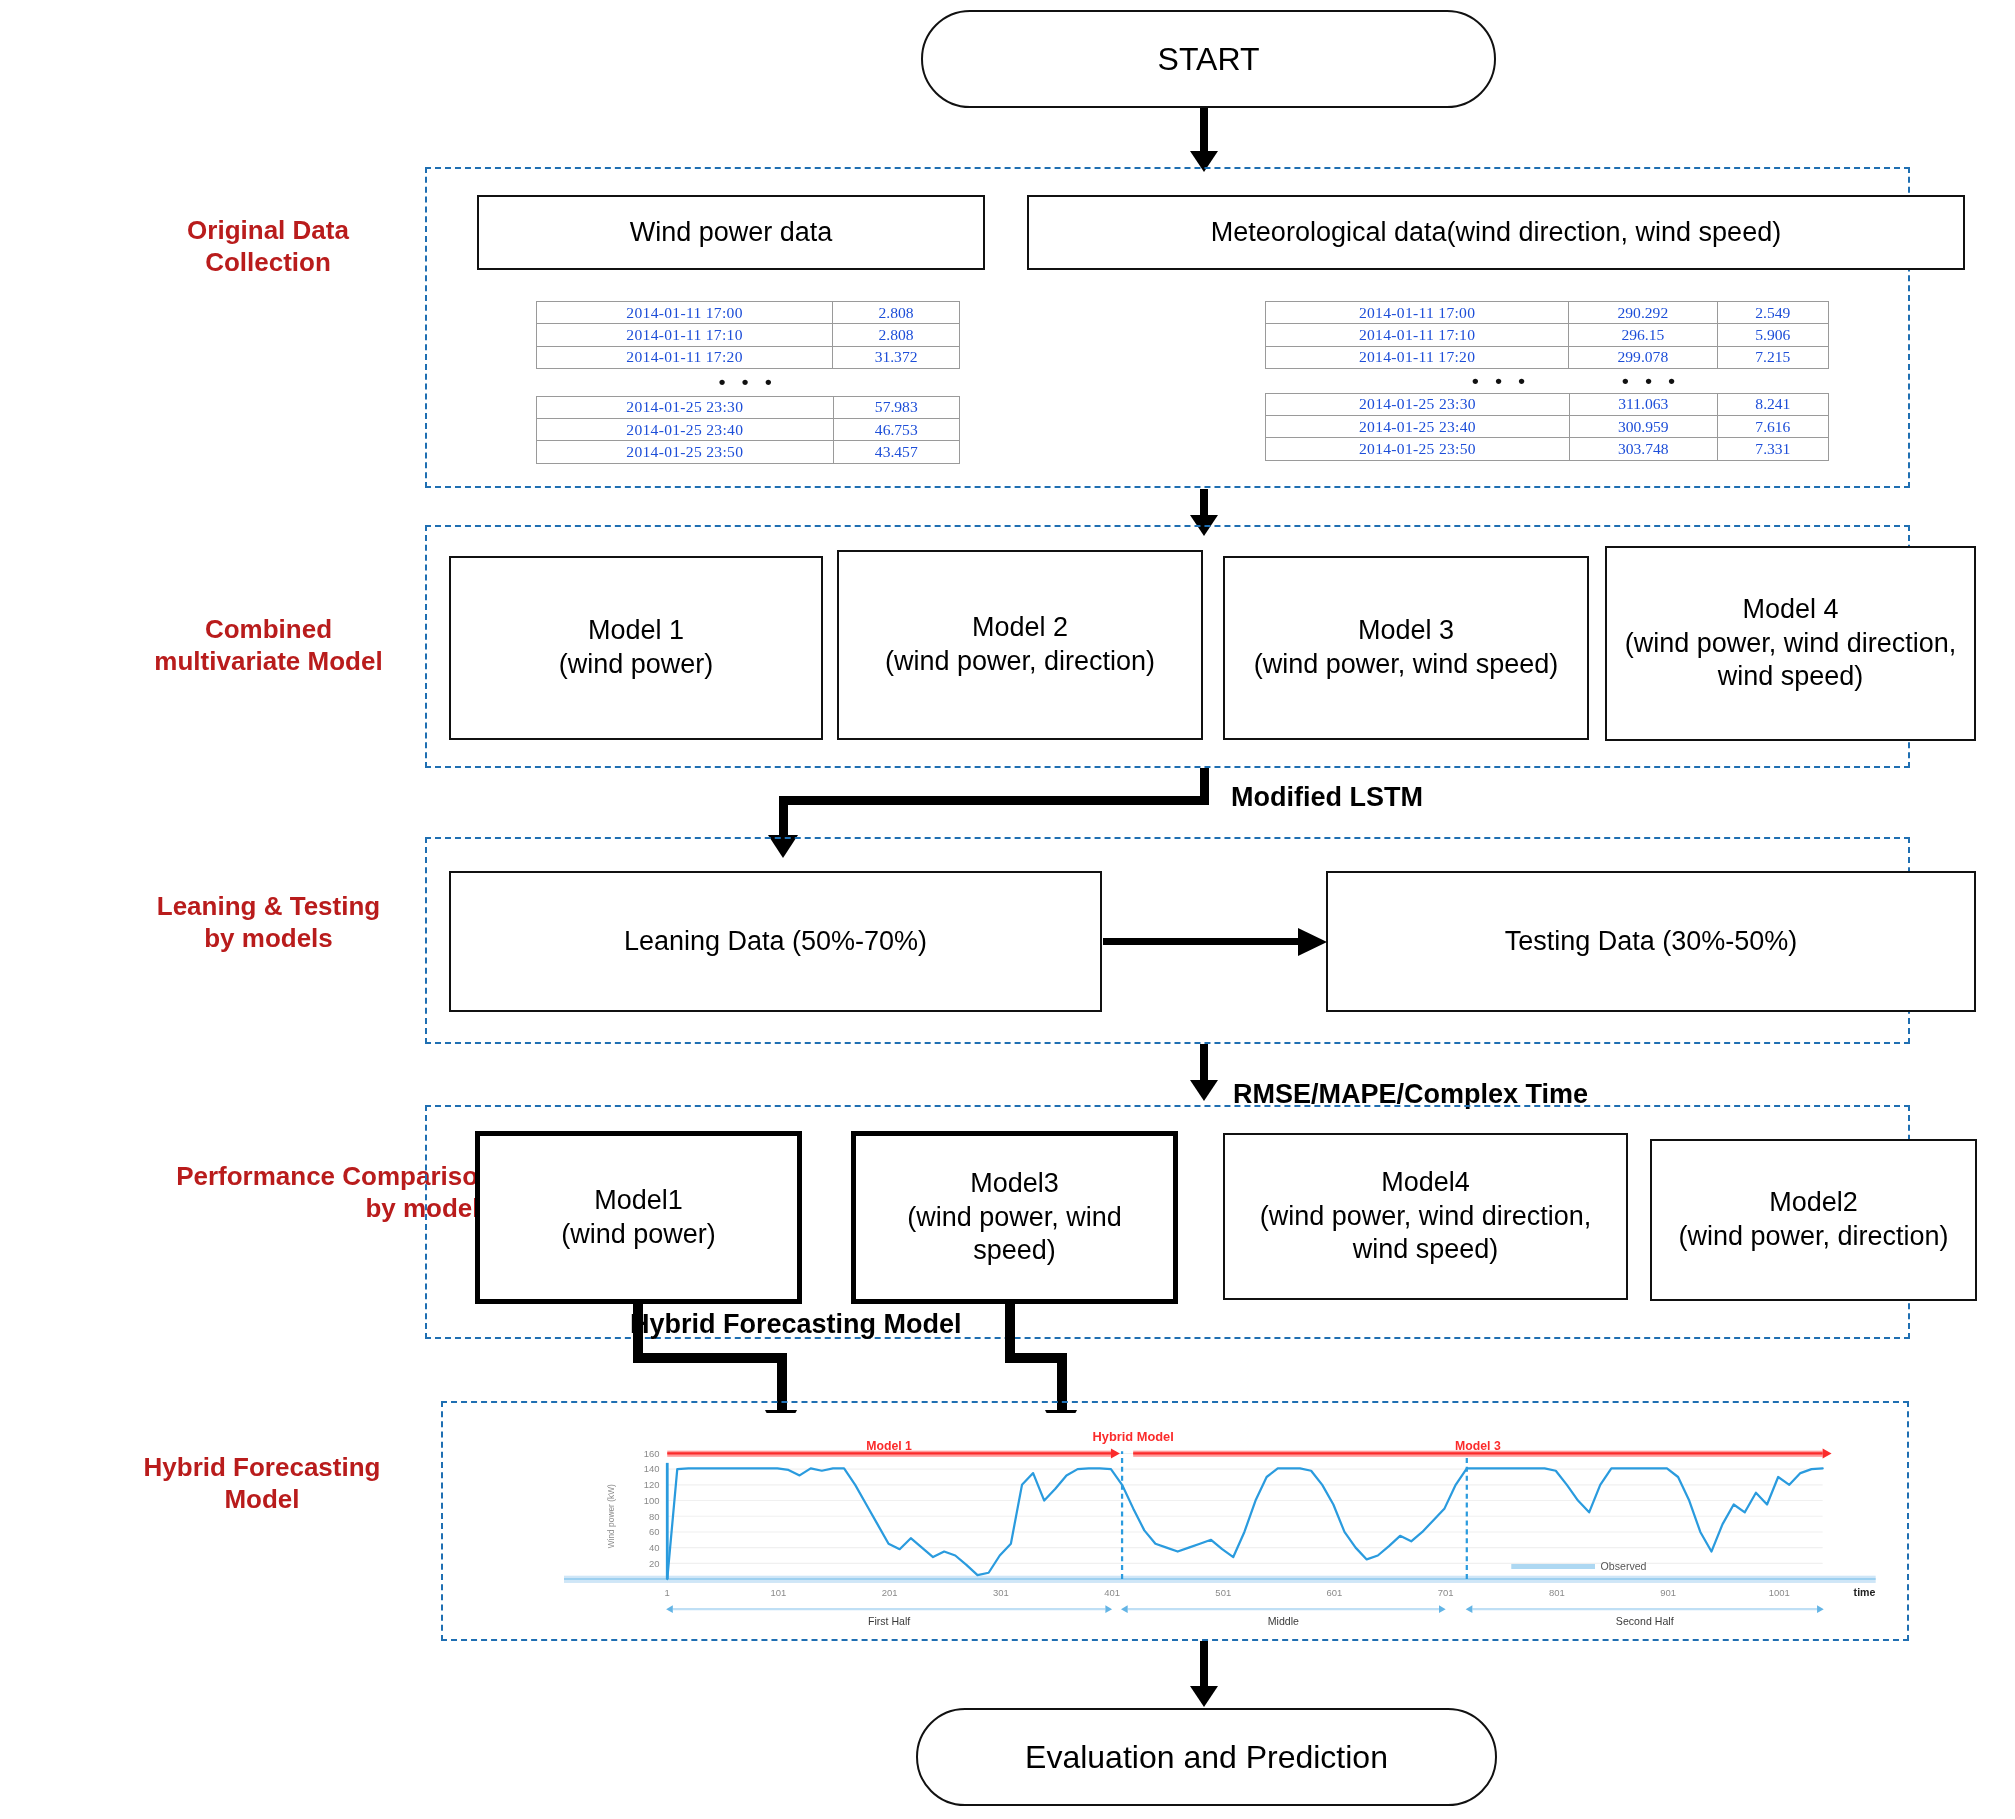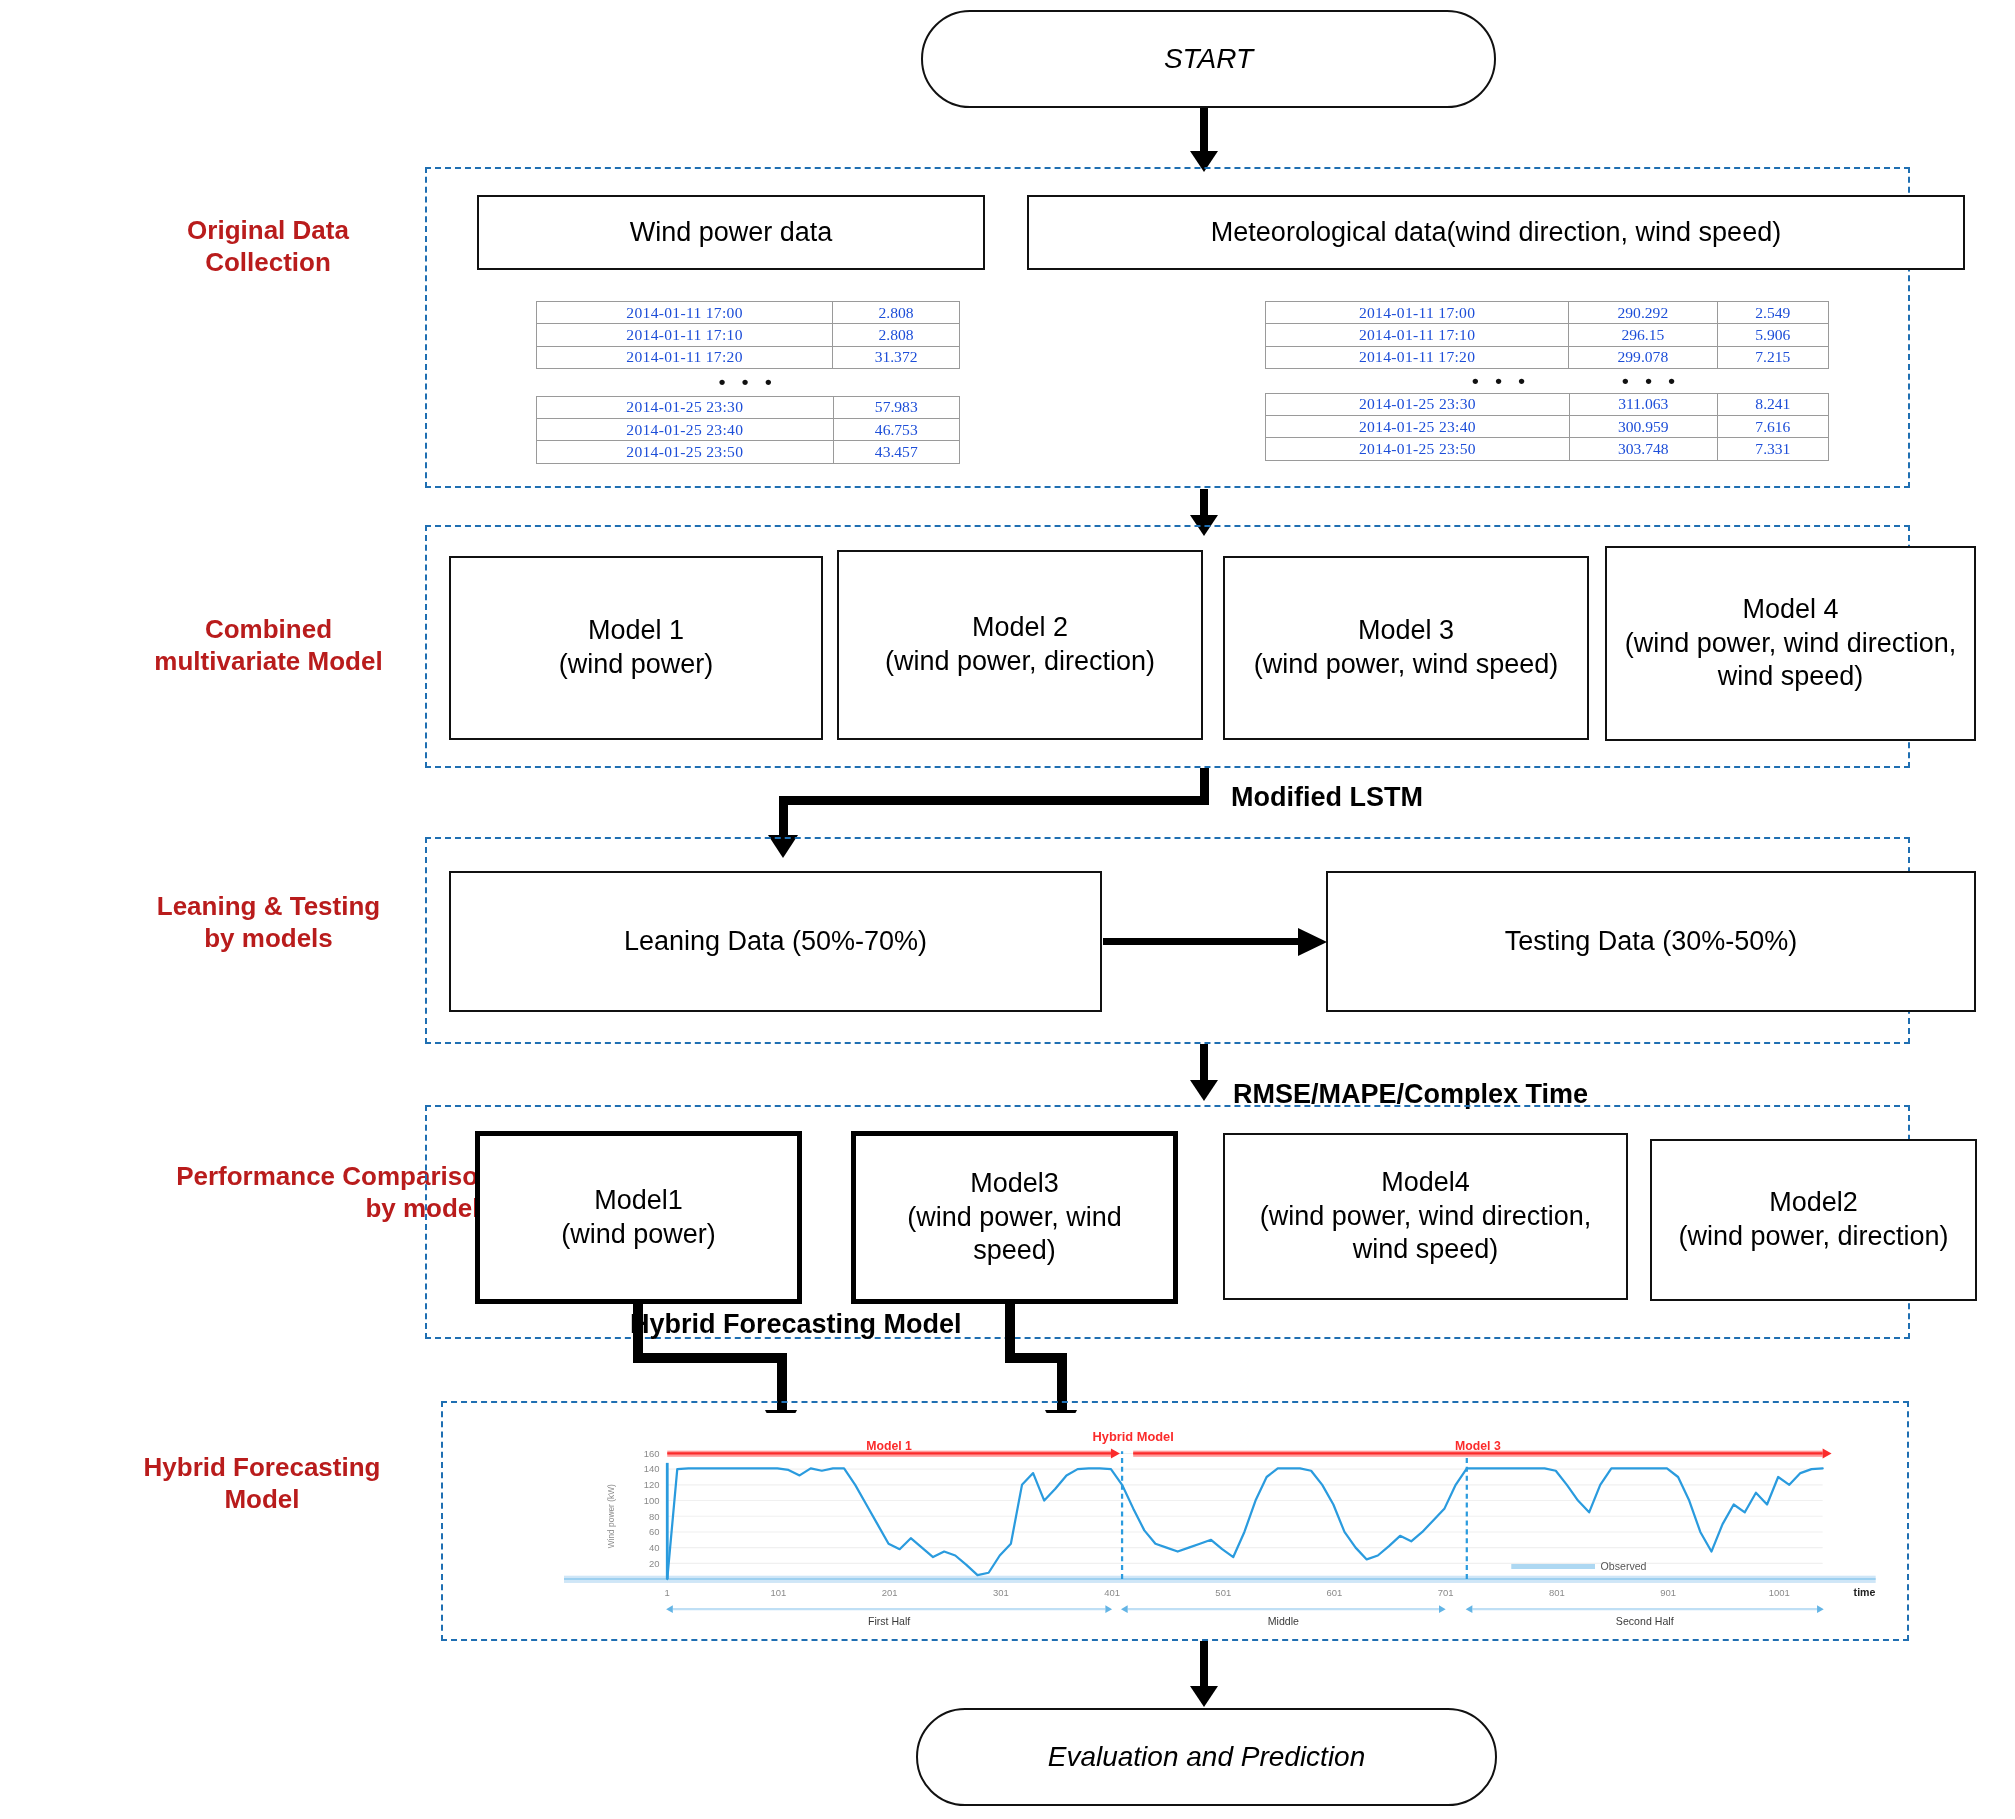--- a/index.html
+++ b/index.html
@@ -7,21 +7,21 @@
   #page{position:relative;width:2015px;height:1820px;background:#fff;overflow:hidden;}
 
   
   .abs{position:absolute;box-sizing:border-box;}
   .ctr{display:flex;align-items:center;justify-content:center;text-align:center;}
 
   .stage-label{font-weight:bold;font-size:26px;line-height:1.22;color:#b91c1c;}
 
   .dashgroup{border:2.8px dashed #1f6fb2;}
 
-  .oval{border:2.2px solid #111;border-radius:558px;background:#fff;font-size:28px;font-style:italic;}
+  .oval{border:2.2px solid #111;border-radius:558px;background:#fff;font-size:32px;}
 
   .box{border:2.2px solid #111;background:#fff;font-size:27px;line-height:1.25;}
   .box.thick{border:5.6px solid #000;}
 
   .edge-label{font-weight:bold;font-size:27px;white-space:nowrap;}
 
   
   .dtable{border-collapse:collapse;font-family:"Liberation Serif",serif;font-size:15.6px;
           color:#1d4ed8;background:#fff;}
   .dtable td{border:1.1px solid #9a9a9a;padding:1.7px 5.6px;white-space:nowrap;}

